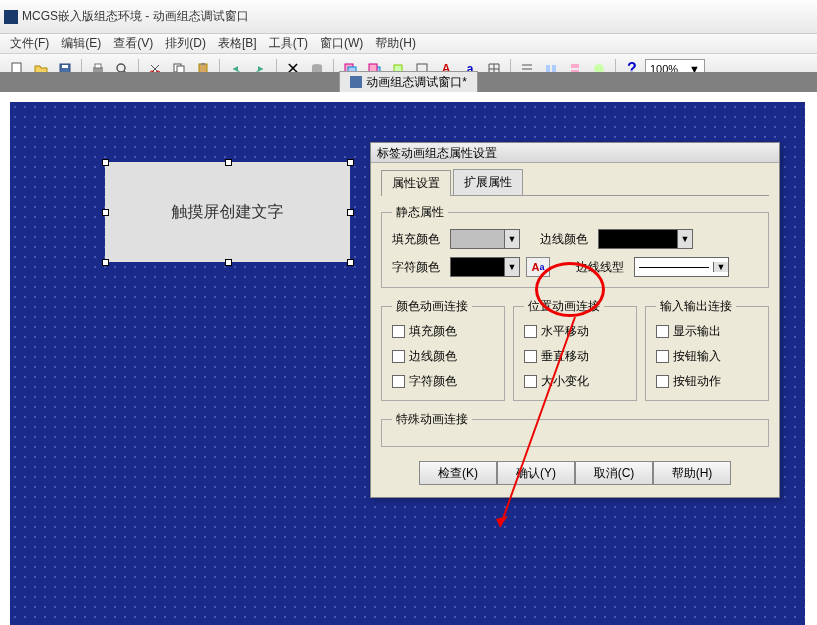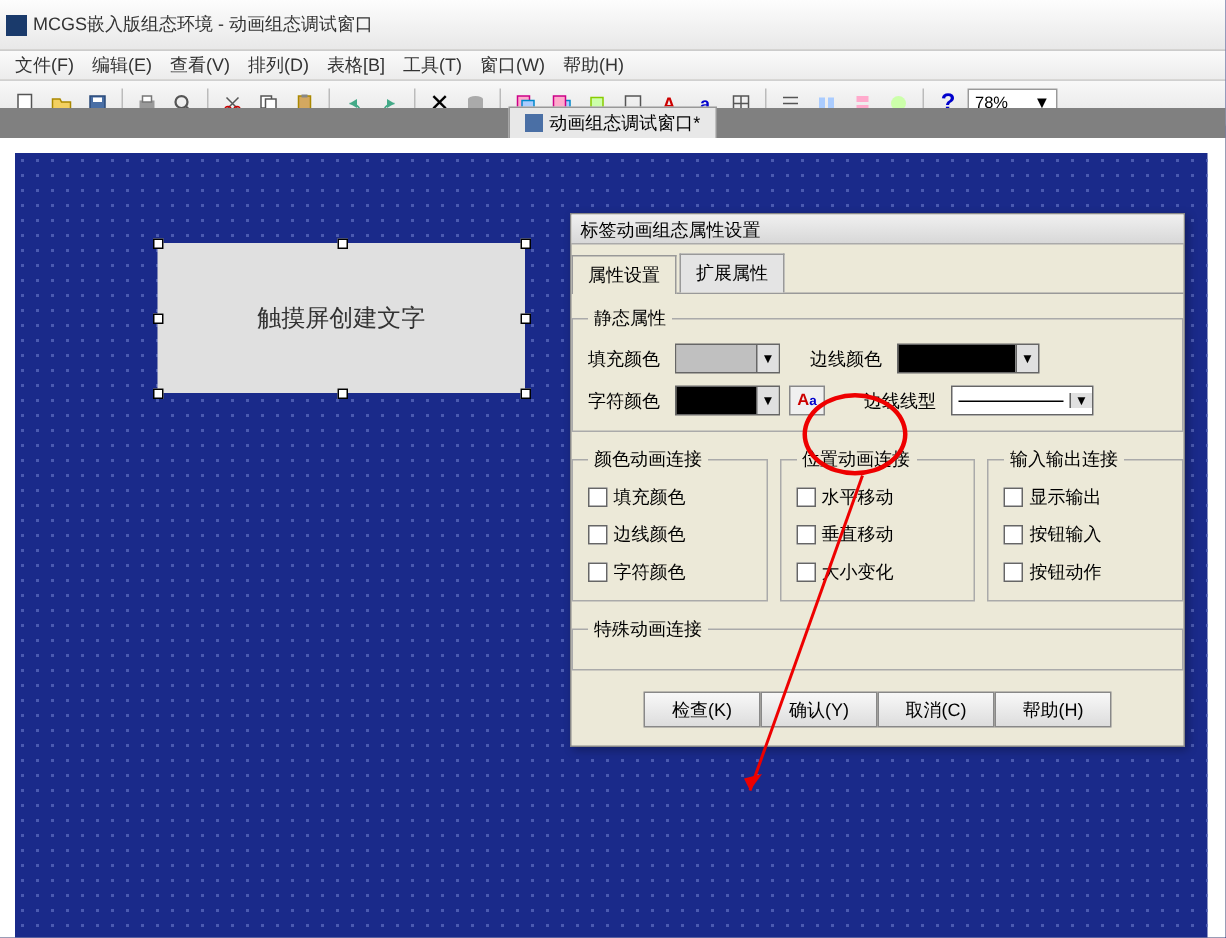--- a/index.html
+++ b/index.html
@@ -20,23 +20,23 @@
 .doc-tab { height: 20px; display: flex; align-items: center; background: #808080; justify-content: center; }
 .doc-tab-item { background: #e8e8e8; padding: 2px 10px; font-size: 12px; border: 1px solid #999; display: flex; align-items: center; gap: 4px; }
 .doc-tab-item .icon { width: 12px; height: 12px; background: #4a6fa5; }
 
 .canvas { position: absolute; top: 20px; left: 0; right: 0; bottom: 0; background: #fff; }
 .canvas-inner { position: absolute; top: 10px; left: 10px; width: 795px; height: 595px; background: #1a2a8a; background-image: radial-gradient(circle, #4a5ab0 1px, transparent 1px); background-size: 10px 10px; }
 
 .label-obj { position: absolute; top: 60px; left: 95px; width: 245px; height: 100px; background: #e0e0e0; display: flex; align-items: center; justify-content: center; font-size: 16px; color: #333; }
 .selh { position: absolute; width: 7px; height: 7px; background: #fff; border: 1px solid #000; }
 
-.dialog { position: absolute; top: 40px; left: 370px; width: 410px; background: #ece9d8; border: 1px solid #888; box-shadow: 2px 2px 6px rgba(0,0,0,0.3); font-size: 12px; }
+.dialog { position: absolute; top: 40px; left: 360px; width: 410px; background: #ece9d8; border: 1px solid #888; box-shadow: 2px 2px 6px rgba(0,0,0,0.3); font-size: 12px; }
 .dlg-title { height: 20px; background: linear-gradient(to bottom, #f0f0f0, #d8d8d8); padding: 2px 6px; font-size: 12px; border-bottom: 1px solid #aaa; }
-.dlg-body { padding: 6px 0 12px; }
+.dlg-body { padding: 6px 10px 12px; }
 .tabs { display: flex; border-bottom: 1px solid #999; margin-bottom: 8px; }
 .tab { border: 1px solid #999; border-bottom: none; padding: 4px 10px; background: #e4e4e4; margin-right: 2px; font-size: 12px; cursor: pointer; }
 .tab.active { background: #ece9d8; position: relative; top: 1px; }
 
 fieldset { border: 1px solid #aaa; padding: 8px 10px 10px; margin-bottom: 10px; }
 legend { font-size: 12px; padding: 0 4px; }
 .row { display: flex; align-items: center; gap: 6px; margin-bottom: 8px; }
 .row:last-child { margin-bottom: 0; }
 .lbl { width: 52px; font-size: 12px; }
 .lbl2 { width: 52px; font-size: 12px; margin-left: 14px; }
@@ -207,21 +207,21 @@
   <div class="tb-btn">
       <svg width="14" height="14">
         <circle cx="7" cy="7" r="5" fill="#cfa"></circle>
       </svg>
     </div>
   <div class="tb-sep"></div>
   <div class="tb-btn">
       <span style="color:#00c;font-weight:bold">?</span>
     </div>
   <div class="tb-zoom">
-      <span>78%</span>
+      <span>100%</span>
       <span>▼</span>
     </div>
 </div>
 
 <div class="workspace">
   <div class="doc-tab">
     <div class="doc-tab-item">
       <div class="icon"></div>
       <span>动画组态调试窗口*</span>
     </div>

